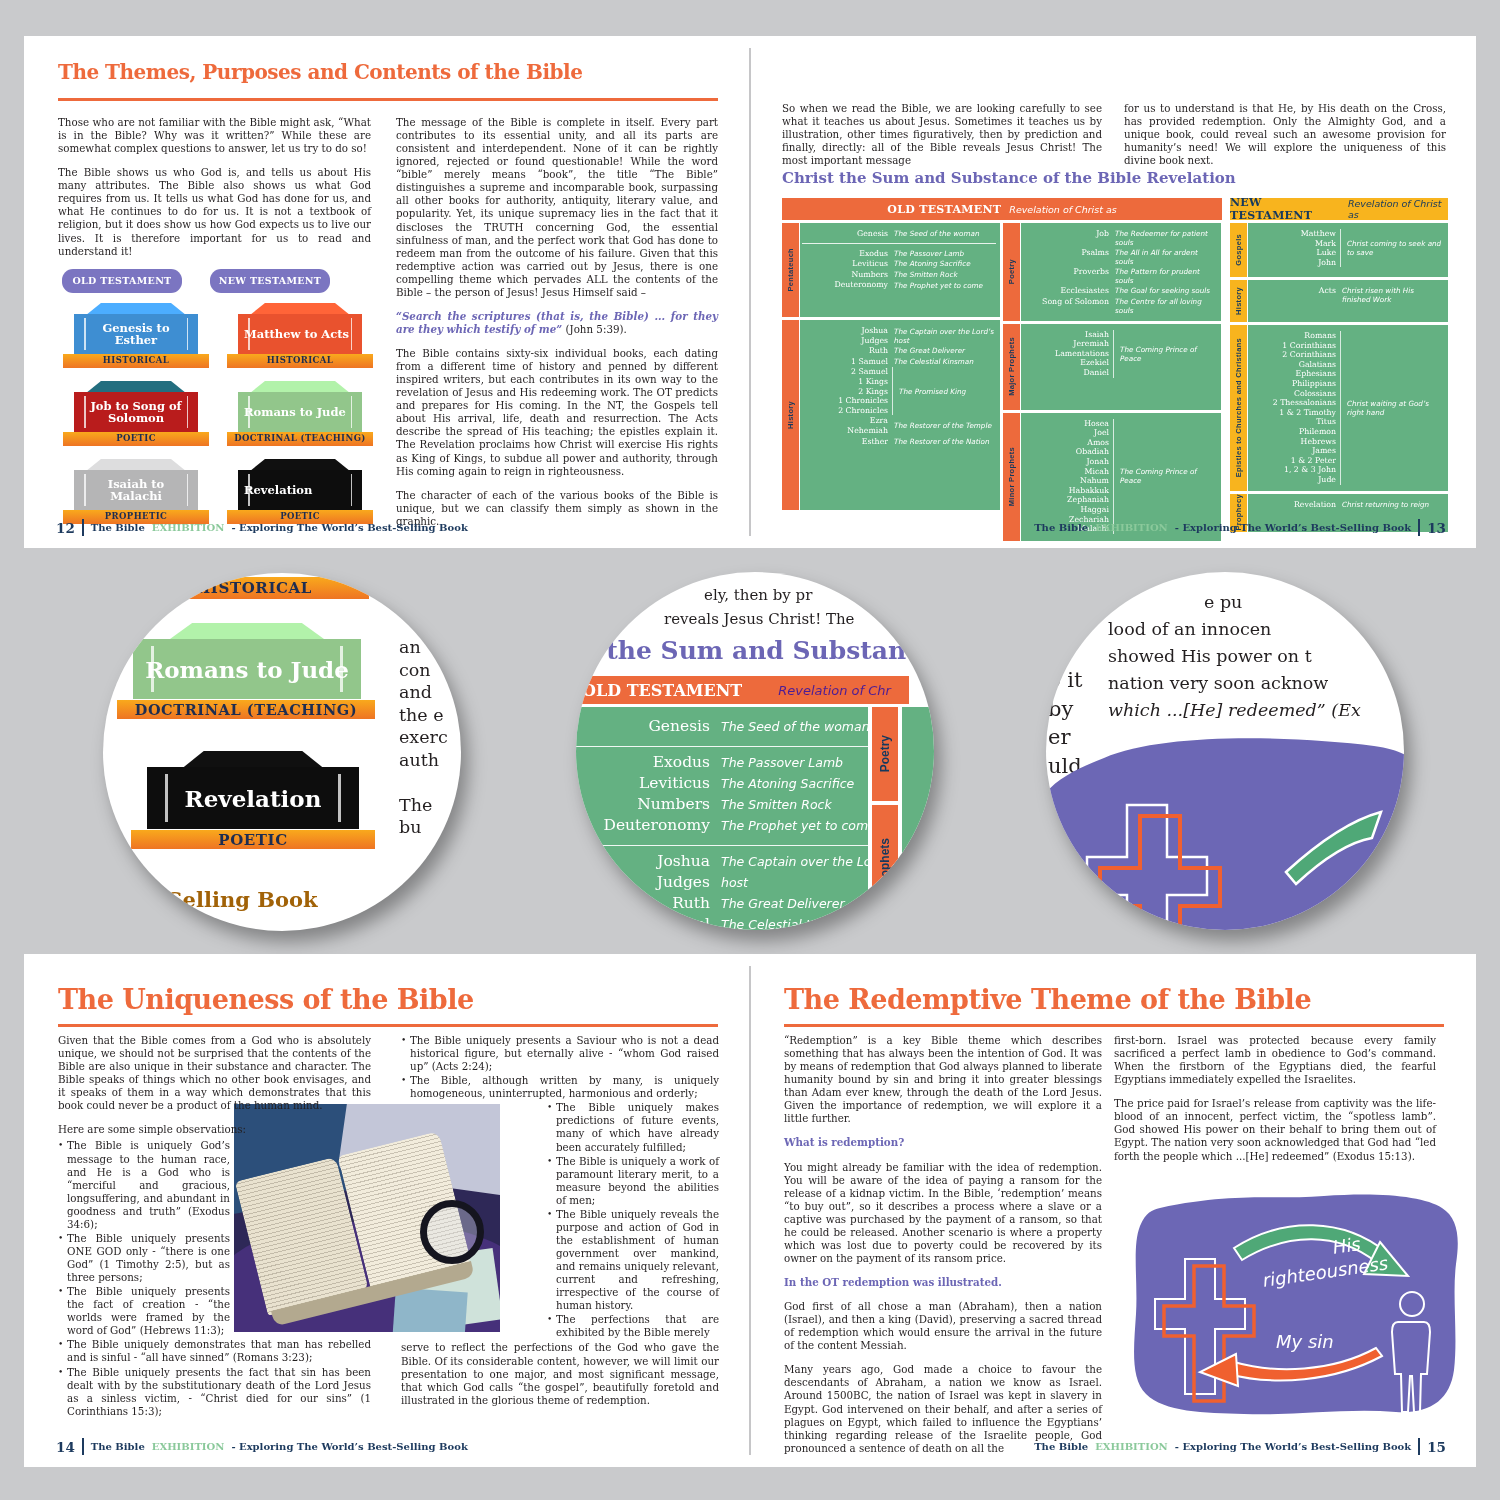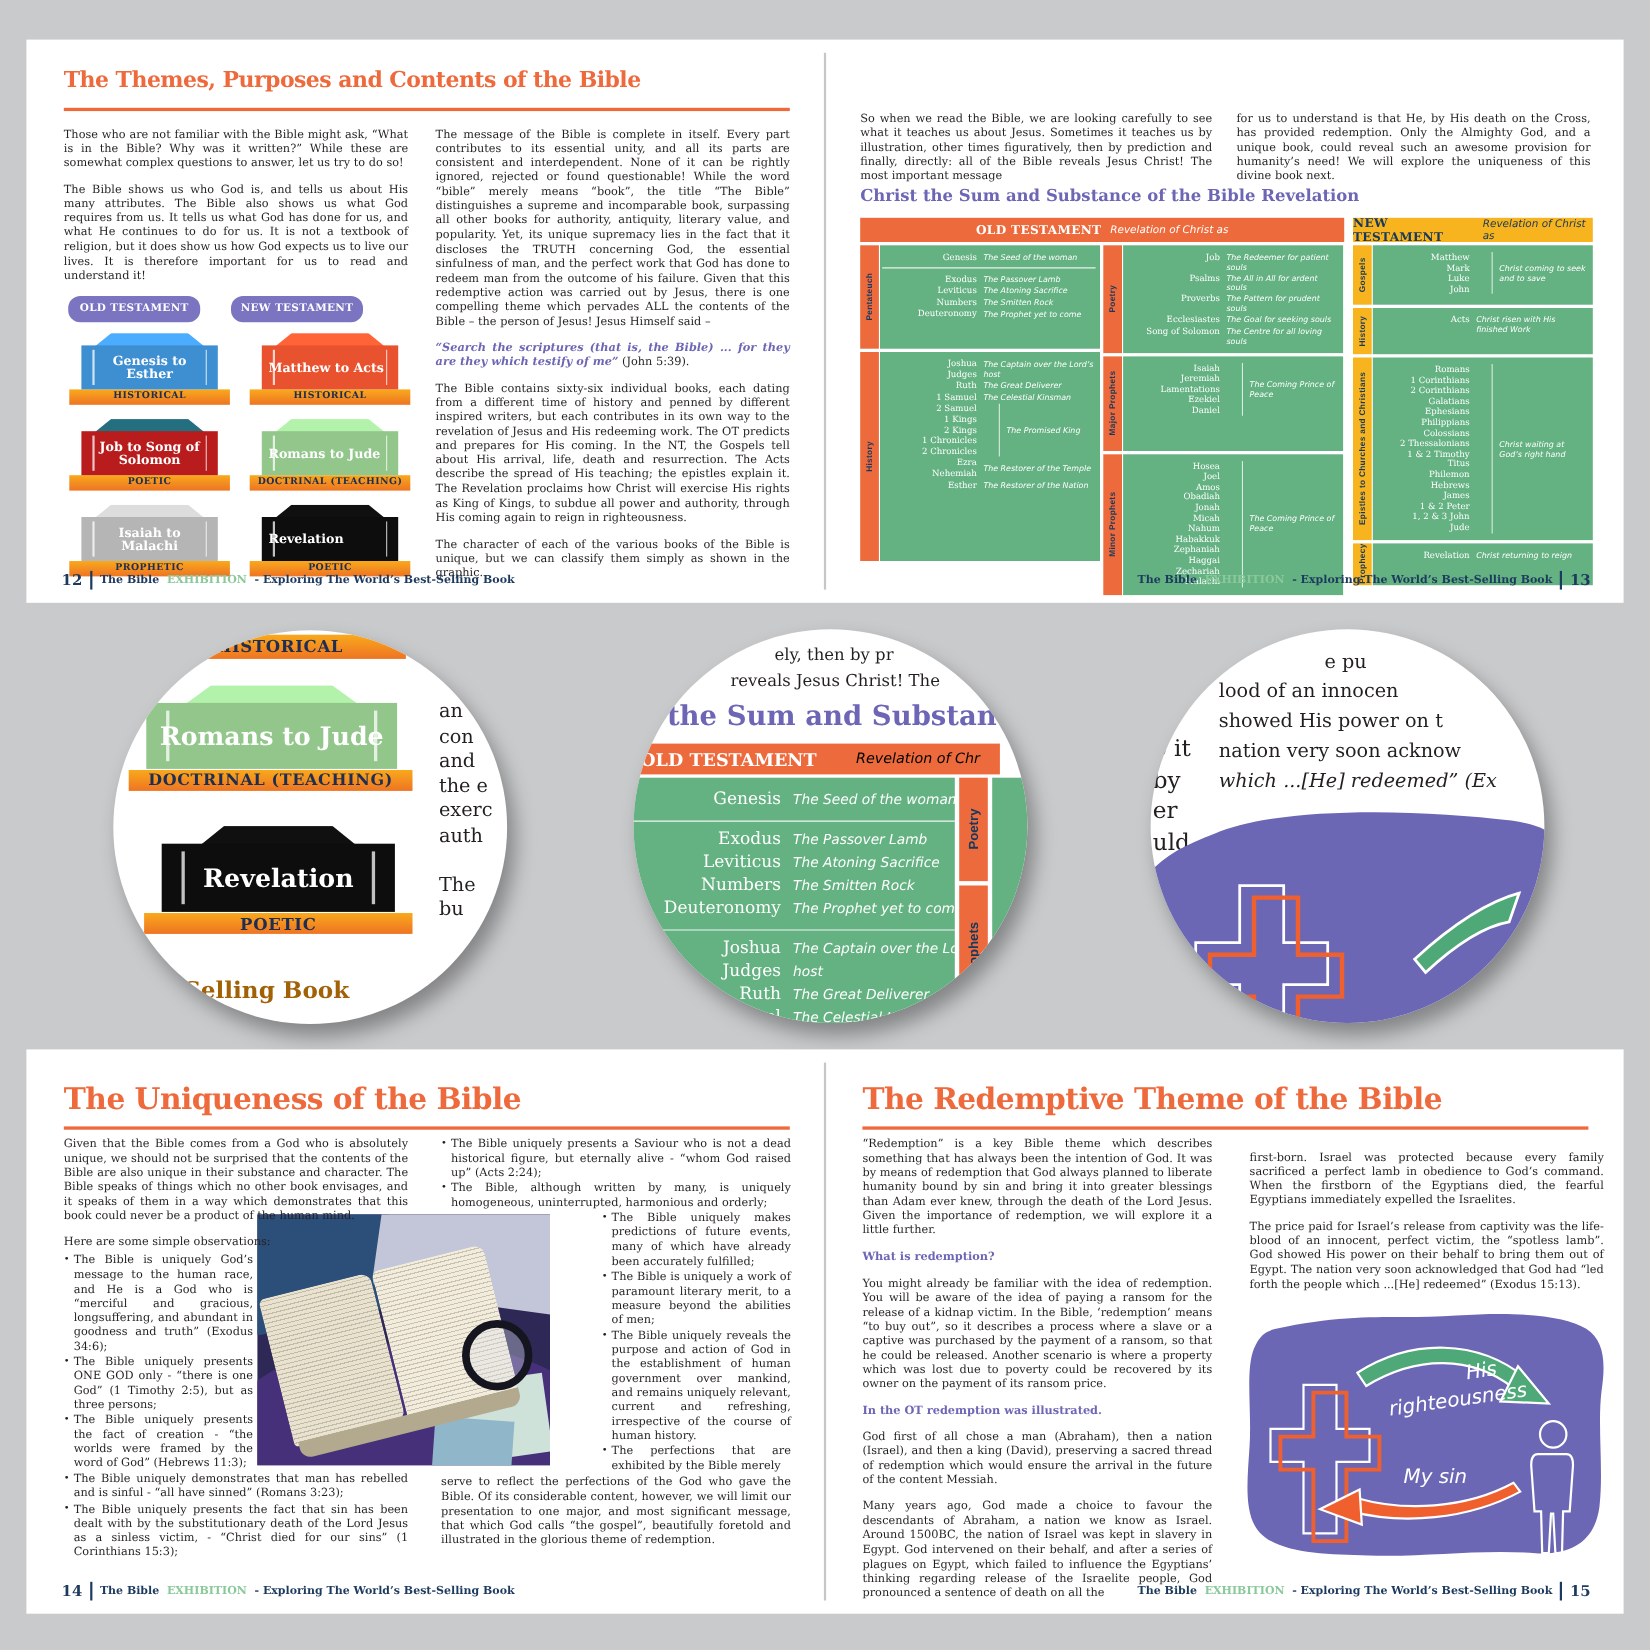--- a/index.html
+++ b/index.html
@@ -61,21 +61,21 @@
   .tgroup{display:flex;margin-bottom:3px;}
   .tside{width:17px;background:#ed6a3c;display:flex;align-items:center;justify-content:center;flex:none;}
   .nt-body .tside{background:#f8b41e;}
   .tside span{writing-mode:vertical-rl;transform:rotate(180deg);font-family:"Liberation Sans",sans-serif;
     font-weight:bold;font-size:7.5px;color:#15395e;letter-spacing:.3px;white-space:nowrap;}
   .tcontent{flex:1;background:#64b182;margin-left:1px;padding:5px 4px 5px 2px;}
   .tsec + .tsec{border-top:1px solid rgba(255,255,255,.85);margin-top:4px;padding-top:4px;}
   .entry{display:flex;margin:1px 0;}
   .ebooks{width:86px;text-align:right;display:flex;flex-direction:column;flex:none;}
   .ebooks span{font-size:7.8px;color:#fff;line-height:9.6px;}
-  .entry.bracket .ebooks{border-right:1px solid rgba(255,255,255,.75);padding-right:20px;}
+  .entry.bracket .ebooks{border-right:1px solid rgba(255,255,255,.75);padding-right:4px;}
   .edesc{flex:1;padding-left:6px;display:flex;align-items:center;
     font-family:"DejaVu Sans",sans-serif;font-style:italic;font-size:7.2px;color:#fff;line-height:9px;}
 
   
   .circle{position:absolute;width:358px;height:358px;border-radius:50%;background:#fff;
     box-shadow:7px 11px 18px rgba(0,0,0,.35);overflow:hidden;}
   .big-shelf{position:absolute;background:linear-gradient(180deg,#f9a91c,#ee7423);
     color:#1e2d50;font-weight:bold;display:flex;align-items:center;justify-content:center;letter-spacing:.6px;}
   .big-roof{position:absolute;clip-path:polygon(10% 100%,90% 100%,78% 0,22% 0);filter:brightness(1.22);}
   .big-book{position:absolute;display:flex;align-items:center;justify-content:center;}
@@ -85,21 +85,21 @@
   .frag-col{position:absolute;font-size:17.5px;color:#231f20;}
   .frag-line{height:22.5px;}
   .frag-line.blank{height:22.5px;}
   .frag-line.ital{font-style:italic;}
   .c1-footer-frag{position:absolute;font-weight:bold;font-size:21px;color:#a16207;}
 
   .c2-frag{position:absolute;font-size:15px;color:#231f20;white-space:nowrap;}
   .c2-heading{position:absolute;font-size:25px;font-weight:bold;color:#6c66b5;white-space:nowrap;}
   .c2-header{position:absolute;background:#ed6a3c;display:flex;align-items:center;justify-content:center;gap:12px;}
   .c2-header .tb{color:#fff;font-weight:bold;font-size:16px;}
-  .c2-header .ts{color:#000000;font-family:"DejaVu Sans",sans-serif;font-style:italic;font-size:13px;white-space:nowrap;margin-left:24px;}
+  .c2-header .ts{color:#4c1d95;font-family:"DejaVu Sans",sans-serif;font-style:italic;font-size:13px;white-space:nowrap;margin-left:24px;}
   .c2-green{position:absolute;background:#64b182;padding-top:10px;}
   .c2row{display:flex;align-items:baseline;height:21px;}
   .c2row.c2div{border-bottom:1.5px solid rgba(255,255,255,.9);margin-bottom:6px;padding-bottom:4px;height:25px;}
   .c2name{width:140px;text-align:right;color:#fff;font-size:15.5px;flex:none;}
   .c2desc{padding-left:11px;color:#fff;font-family:"DejaVu Sans",sans-serif;font-style:italic;font-size:12.5px;white-space:nowrap;}
   .c2-side{position:absolute;background:#ed6a3c;display:flex;align-items:center;justify-content:center;}
   .c2-side span{writing-mode:vertical-rl;transform:rotate(180deg);font-family:"Liberation Sans",sans-serif;
     font-weight:bold;font-size:12px;color:#15395e;white-space:nowrap;}
   .c2-greensliver{position:absolute;background:#64b182;}
   .c2-orangesliver{position:absolute;background:#ed6a3c;}
@@ -704,21 +704,21 @@
 
     <div class="body-text" style="position:absolute;left:34px;top:80px;width:318px;">
       <p>“Redemption” is a key Bible theme which describes something that has always been the intention of God. It was by means of redemption that God always planned to liberate humanity bound by sin and bring it into greater blessings than Adam ever knew, through the death of the Lord Jesus. Given the importance of redemption, we will explore it a little further.</p>
       <p class="subhead">What is redemption?</p>
       <p>You might already be familiar with the idea of redemption. You will be aware of the idea of paying a ransom for the release of a kidnap victim. In the Bible, ‘redemption’ means “to buy out”, so it describes a process where a slave or a captive was purchased by the payment of a ransom, so that he could be released. Another scenario is where a property which was lost due to poverty could be recovered by its owner on the payment of its ransom price.</p>
       <p class="subhead">In the OT redemption was illustrated.</p>
       <p>God first of all chose a man (Abraham), then a nation (Israel), and then a king (David), preserving a sacred thread of redemption which would ensure the arrival in the future of the content Messiah.</p>
       <p>Many years ago, God made a choice to favour the descendants of Abraham, a nation we know as Israel. Around 1500BC, the nation of Israel was kept in slavery in Egypt. God intervened on their behalf, and after a series of plagues on Egypt, which failed to influence the Egyptians’ thinking regarding release of the Israelite people, God pronounced a sentence of death on all the</p>
     </div>
 
-    <div class="body-text" style="position:absolute;left:386px;top:80px;width:322px;margin-top:12px;">
+    <div class="body-text" style="position:absolute;left:364px;top:80px;width:322px;">
       <p>first-born. Israel was protected because every family sacrificed a perfect lamb in obedience to God’s command. When the firstborn of the Egyptians died, the fearful Egyptians immediately expelled the Israelites.</p>
       <p>The price paid for Israel’s release from captivity was the life-blood of an innocent, perfect victim, the “spotless lamb”. God showed His power on their behalf to bring them out of Egypt. The nation very soon acknowledged that God had “led forth the people which ...[He] redeemed” (Exodus 15:13).</p>
     </div>
 
     <svg class="illus" style="left:374px;top:232px;" width="338" height="238" viewBox="0 0 338 238">
       <path d="M36,22 C110,6 150,14 200,10 C255,6 300,10 318,22 C334,32 336,52 332,78 C328,110 334,150 330,184 C326,214 306,228 272,226 C220,222 170,230 120,228 C80,227 40,226 22,208 C6,192 10,160 12,128 C14,96 8,60 16,40 C22,26 28,24 36,22 Z" fill="#6c67b5"></path>
       <path d="M70,80 L100,80 L100,120 L130,120 L130,150 L100,150 L100,215 L70,215 L70,150 L40,150 L40,120 L70,120 Z" fill="none" stroke="#ffffff" stroke-width="2" transform="translate(-9,-7)"></path>
       <path d="M70,80 L100,80 L100,120 L130,120 L130,150 L100,150 L100,215 L70,215 L70,150 L40,150 L40,120 L70,120 Z" fill="none" stroke="#f0602f" stroke-width="3.5"></path>
       <path d="M110,62 C160,30 220,32 262,66 L252,76 C214,46 164,46 118,74 Z" fill="#4fa877" stroke="#ffffff" stroke-width="2"></path>
       <polygon points="256,56 284,90 240,88" fill="#4fa877" stroke="#ffffff" stroke-width="2"></polygon>

